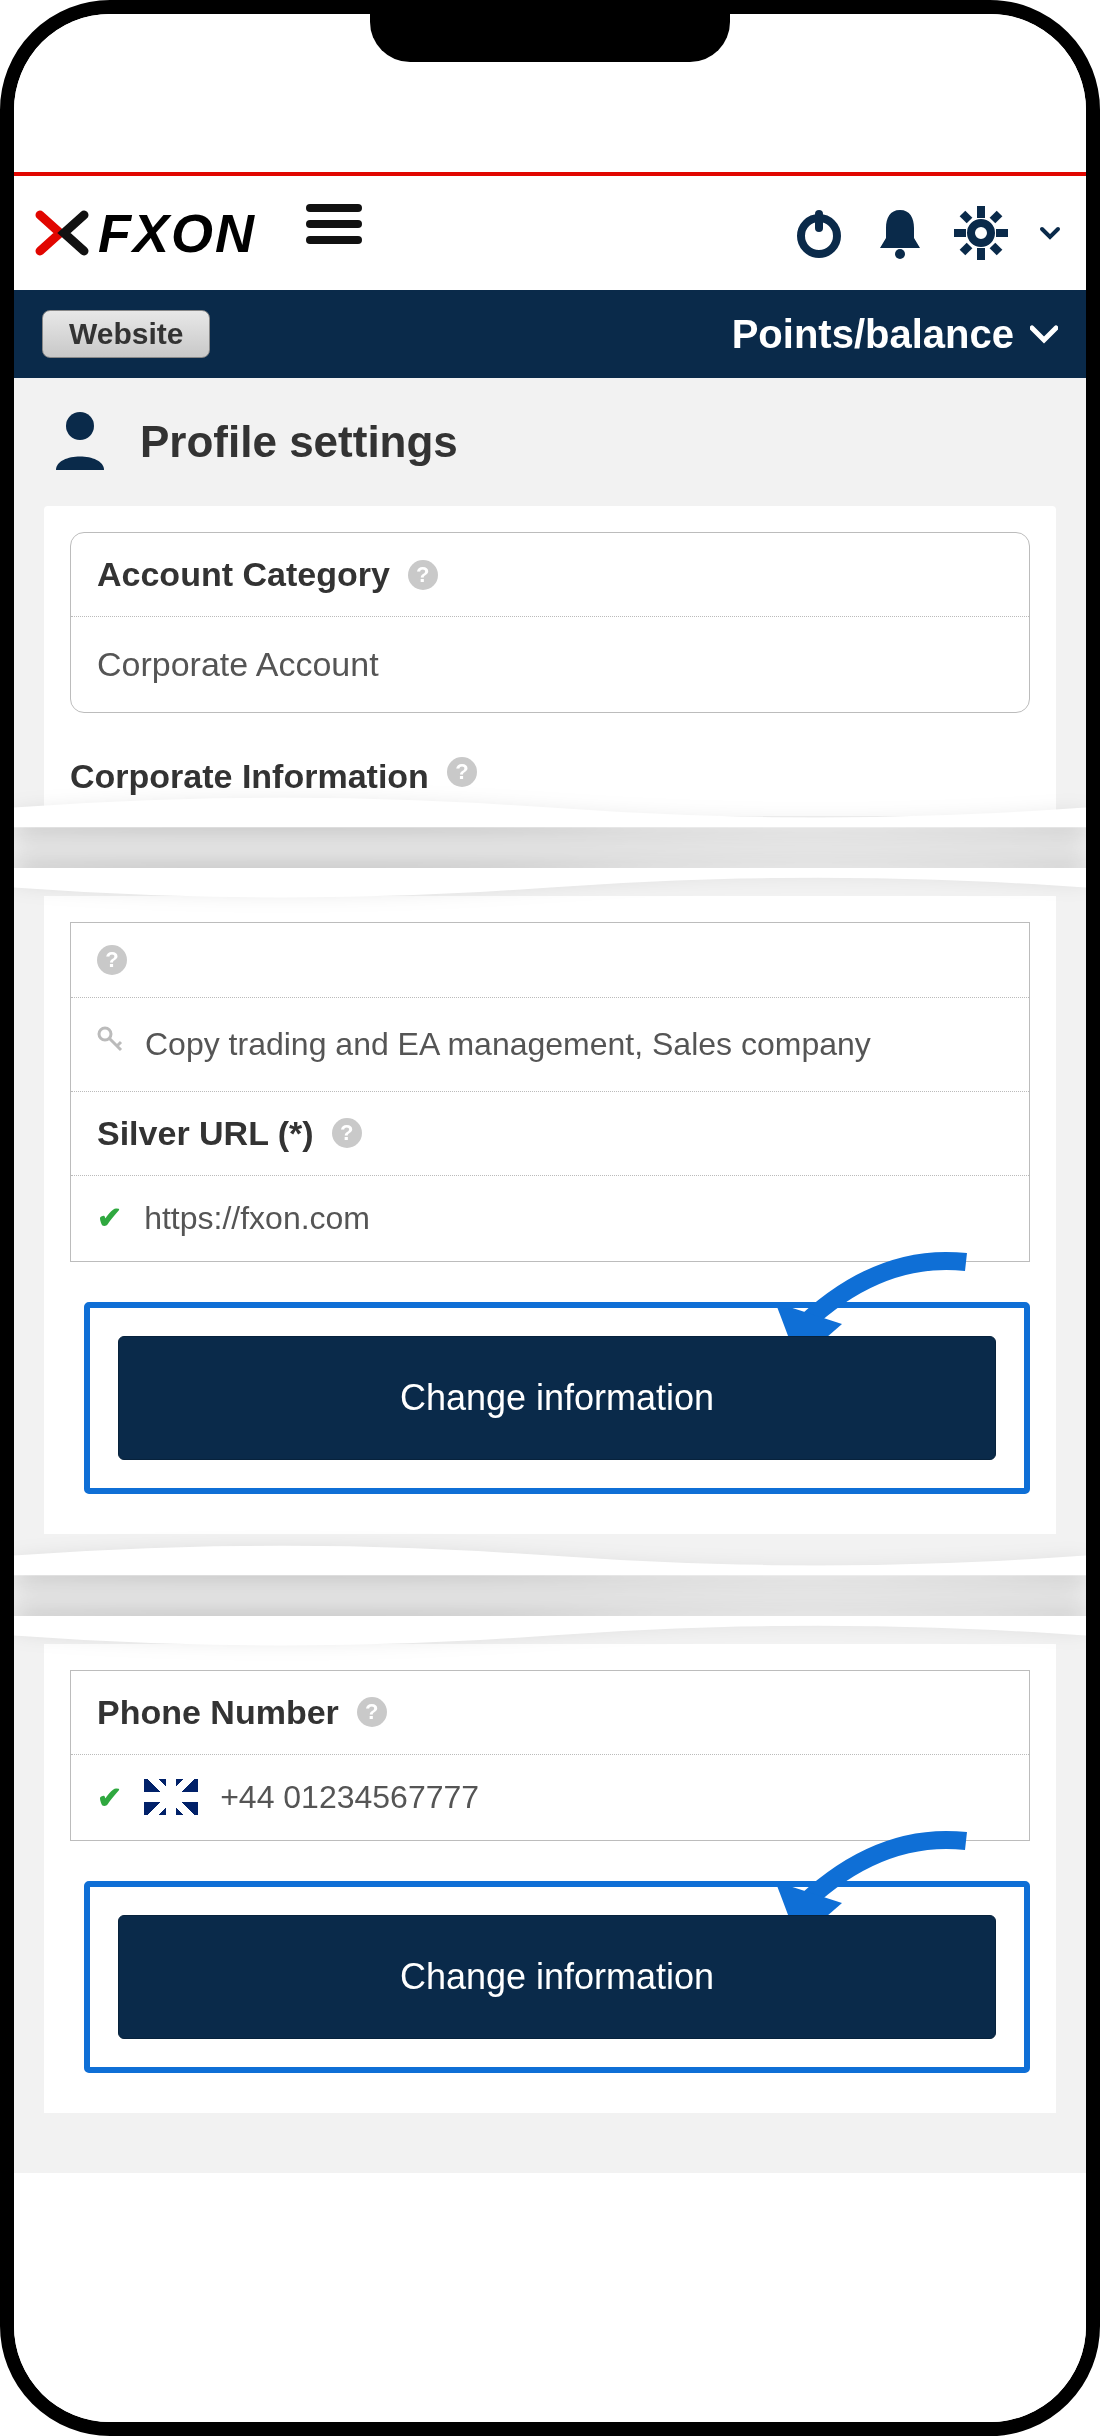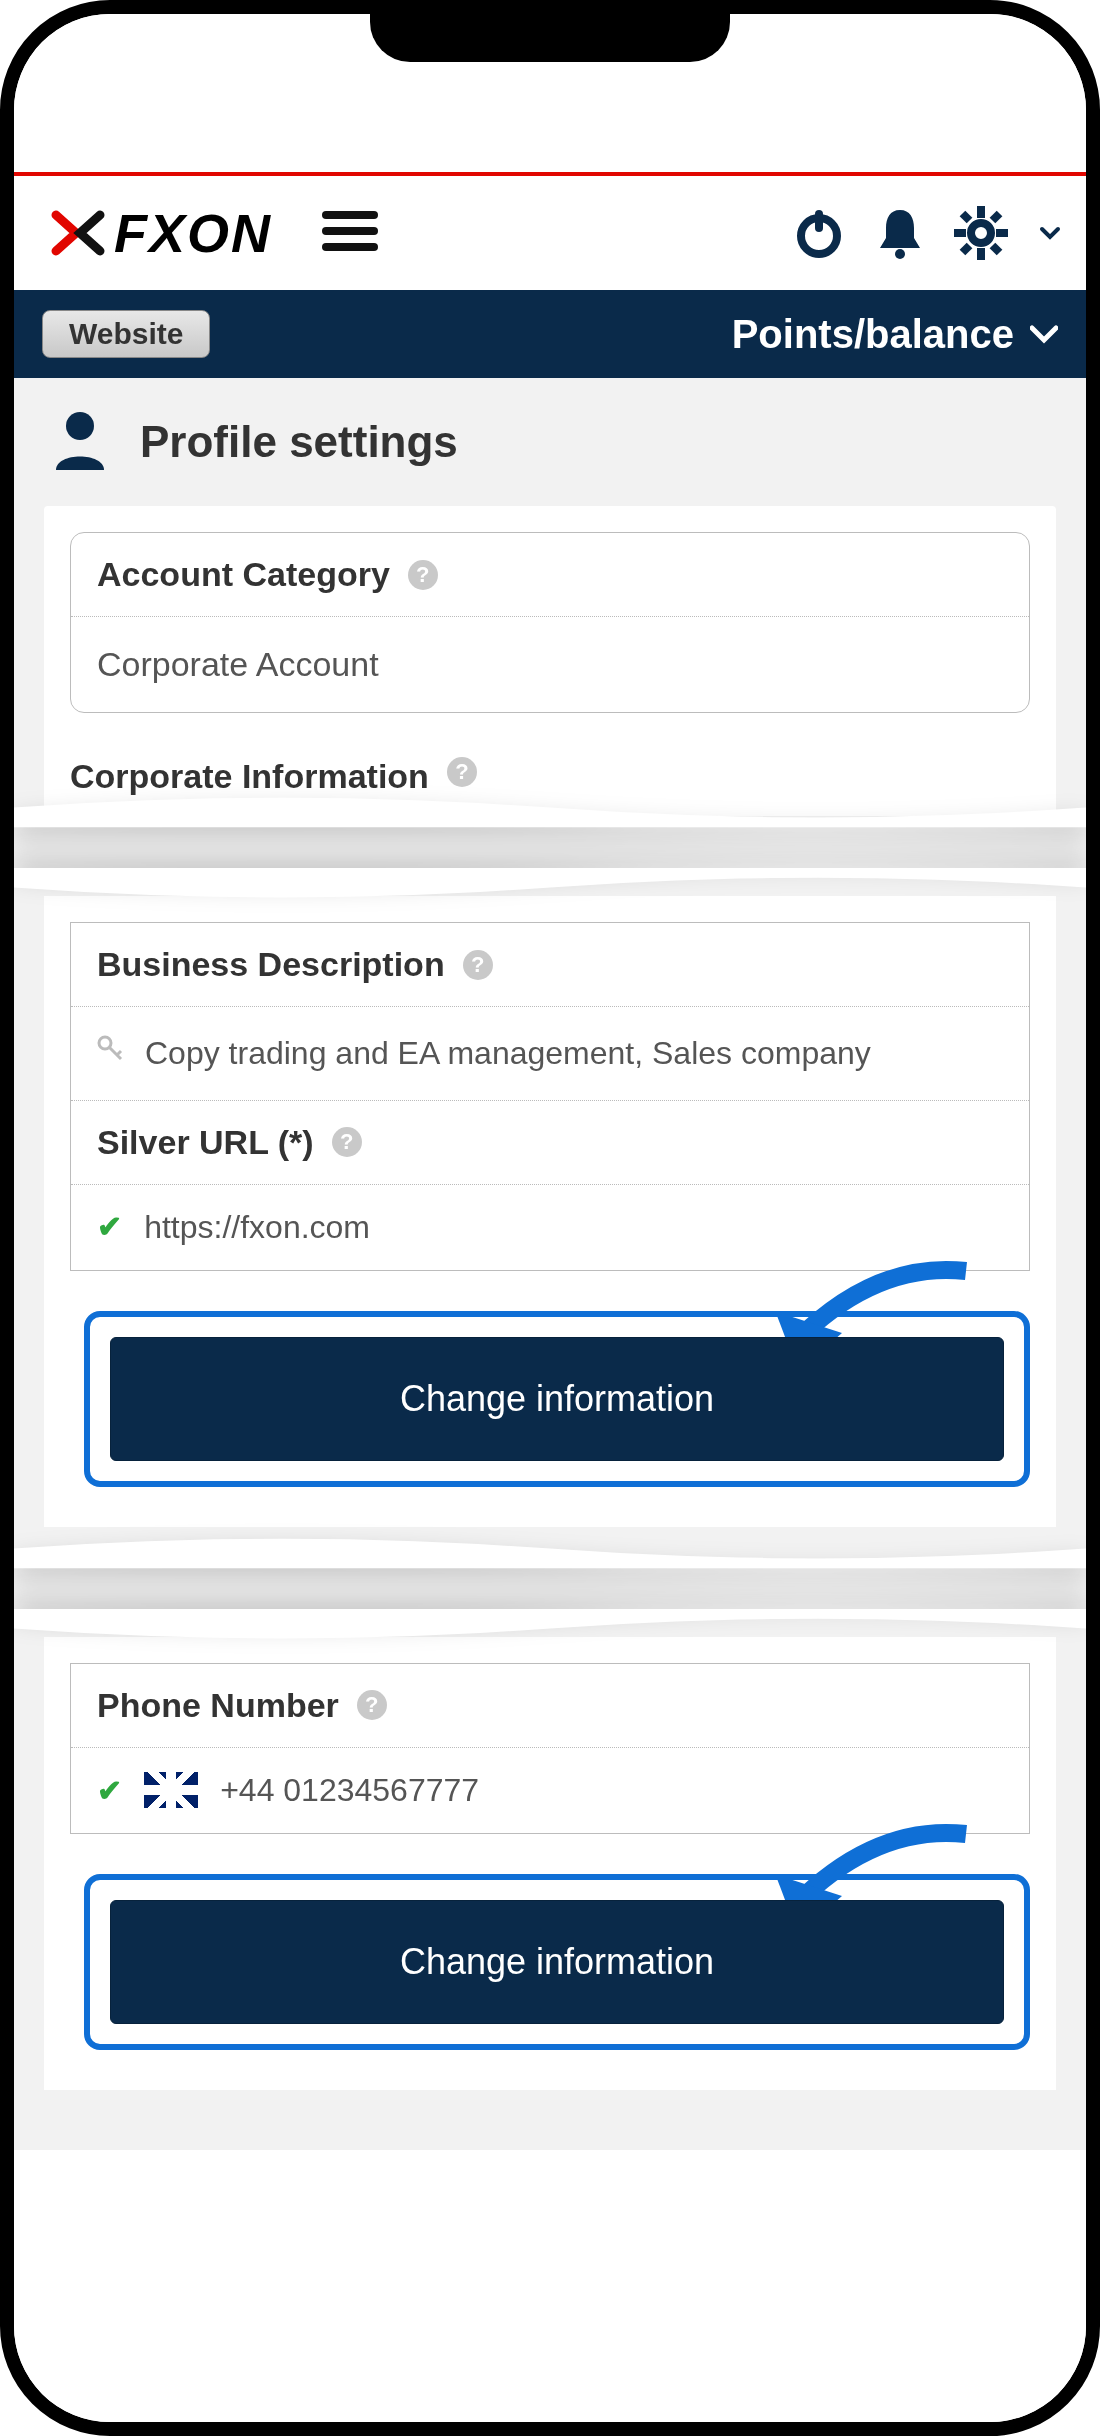--- a/index.html
+++ b/index.html
@@ -38,24 +38,22 @@
     background: #fff;
     overflow: hidden;
   }
   .red-line {
     height: 4px;
     background: #e10600;
     margin-top: 158px;
   }
   .header {
     display: flex;
-    align-items: center;
     padding: 26px 24px 26px 20px;
     gap: 30px;
-    margin-left: 16px;
   }
   .logo {
     display: flex;
     align-items: center;
     gap: 8px;
   }
   .logo-mark svg { display:block; }
   .logo-text {
     font-size: 54px;
     font-weight: 800;
@@ -192,22 +190,22 @@
     padding: 24px 26px;
     border-bottom: 1px dotted #bbb;
   }
   .row-value.last { border-bottom: none; }
   .key-icon { color: #bbb; font-size: 28px; margin-top:4px; }
   .check-icon { color: #2fa83f; font-size: 30px; font-weight: 900; }
 
   .big-button-wrap {
     margin: 40px 26px 0 40px;
     border: 6px solid #0f6fd6;
-    border-radius: 16px;
-    padding: 20px;
+    border-radius: 5px;
+    padding: 28px;
     position: relative;
   }
   .big-button {
     background: #0a2a4a;
     color: #fff;
     font-size: 36px;
     font-weight: 500;
     text-align: center;
     padding: 40px 0;
     border-radius: 6px;
@@ -356,21 +354,20 @@
         </svg>
         <svg viewBox="0 0 1040 80" preserveAspectRatio="none" style="bottom:-28px;height:56px;filter:drop-shadow(0 -10px 12px rgba(0,0,0,0.18))">
           <path d="M0 28 Q260 56 520 28 T1040 28 L1040 0 L0 0 Z" fill="#fff"></path>
         </svg>
       </div>
 
       <div class="card2">
         <div class="stacked-block">
           <div class="row">
             <div class="row-label">
-              <span>Business Description</span>
               <span class="help-icon">?</span>
             </div>
           </div>
           <div class="row-value">
             <span class="key-icon">
               <svg width="26" height="26" viewBox="0 0 26 26">
                   <circle cx="8" cy="8" r="6" fill="none" stroke="#bbb" stroke-width="3"></circle>
                   <path d="M12 12 L24 24 M20 20 L24 16" stroke="#bbb" stroke-width="3" fill="none"></path>
                 </svg>
             </span>

